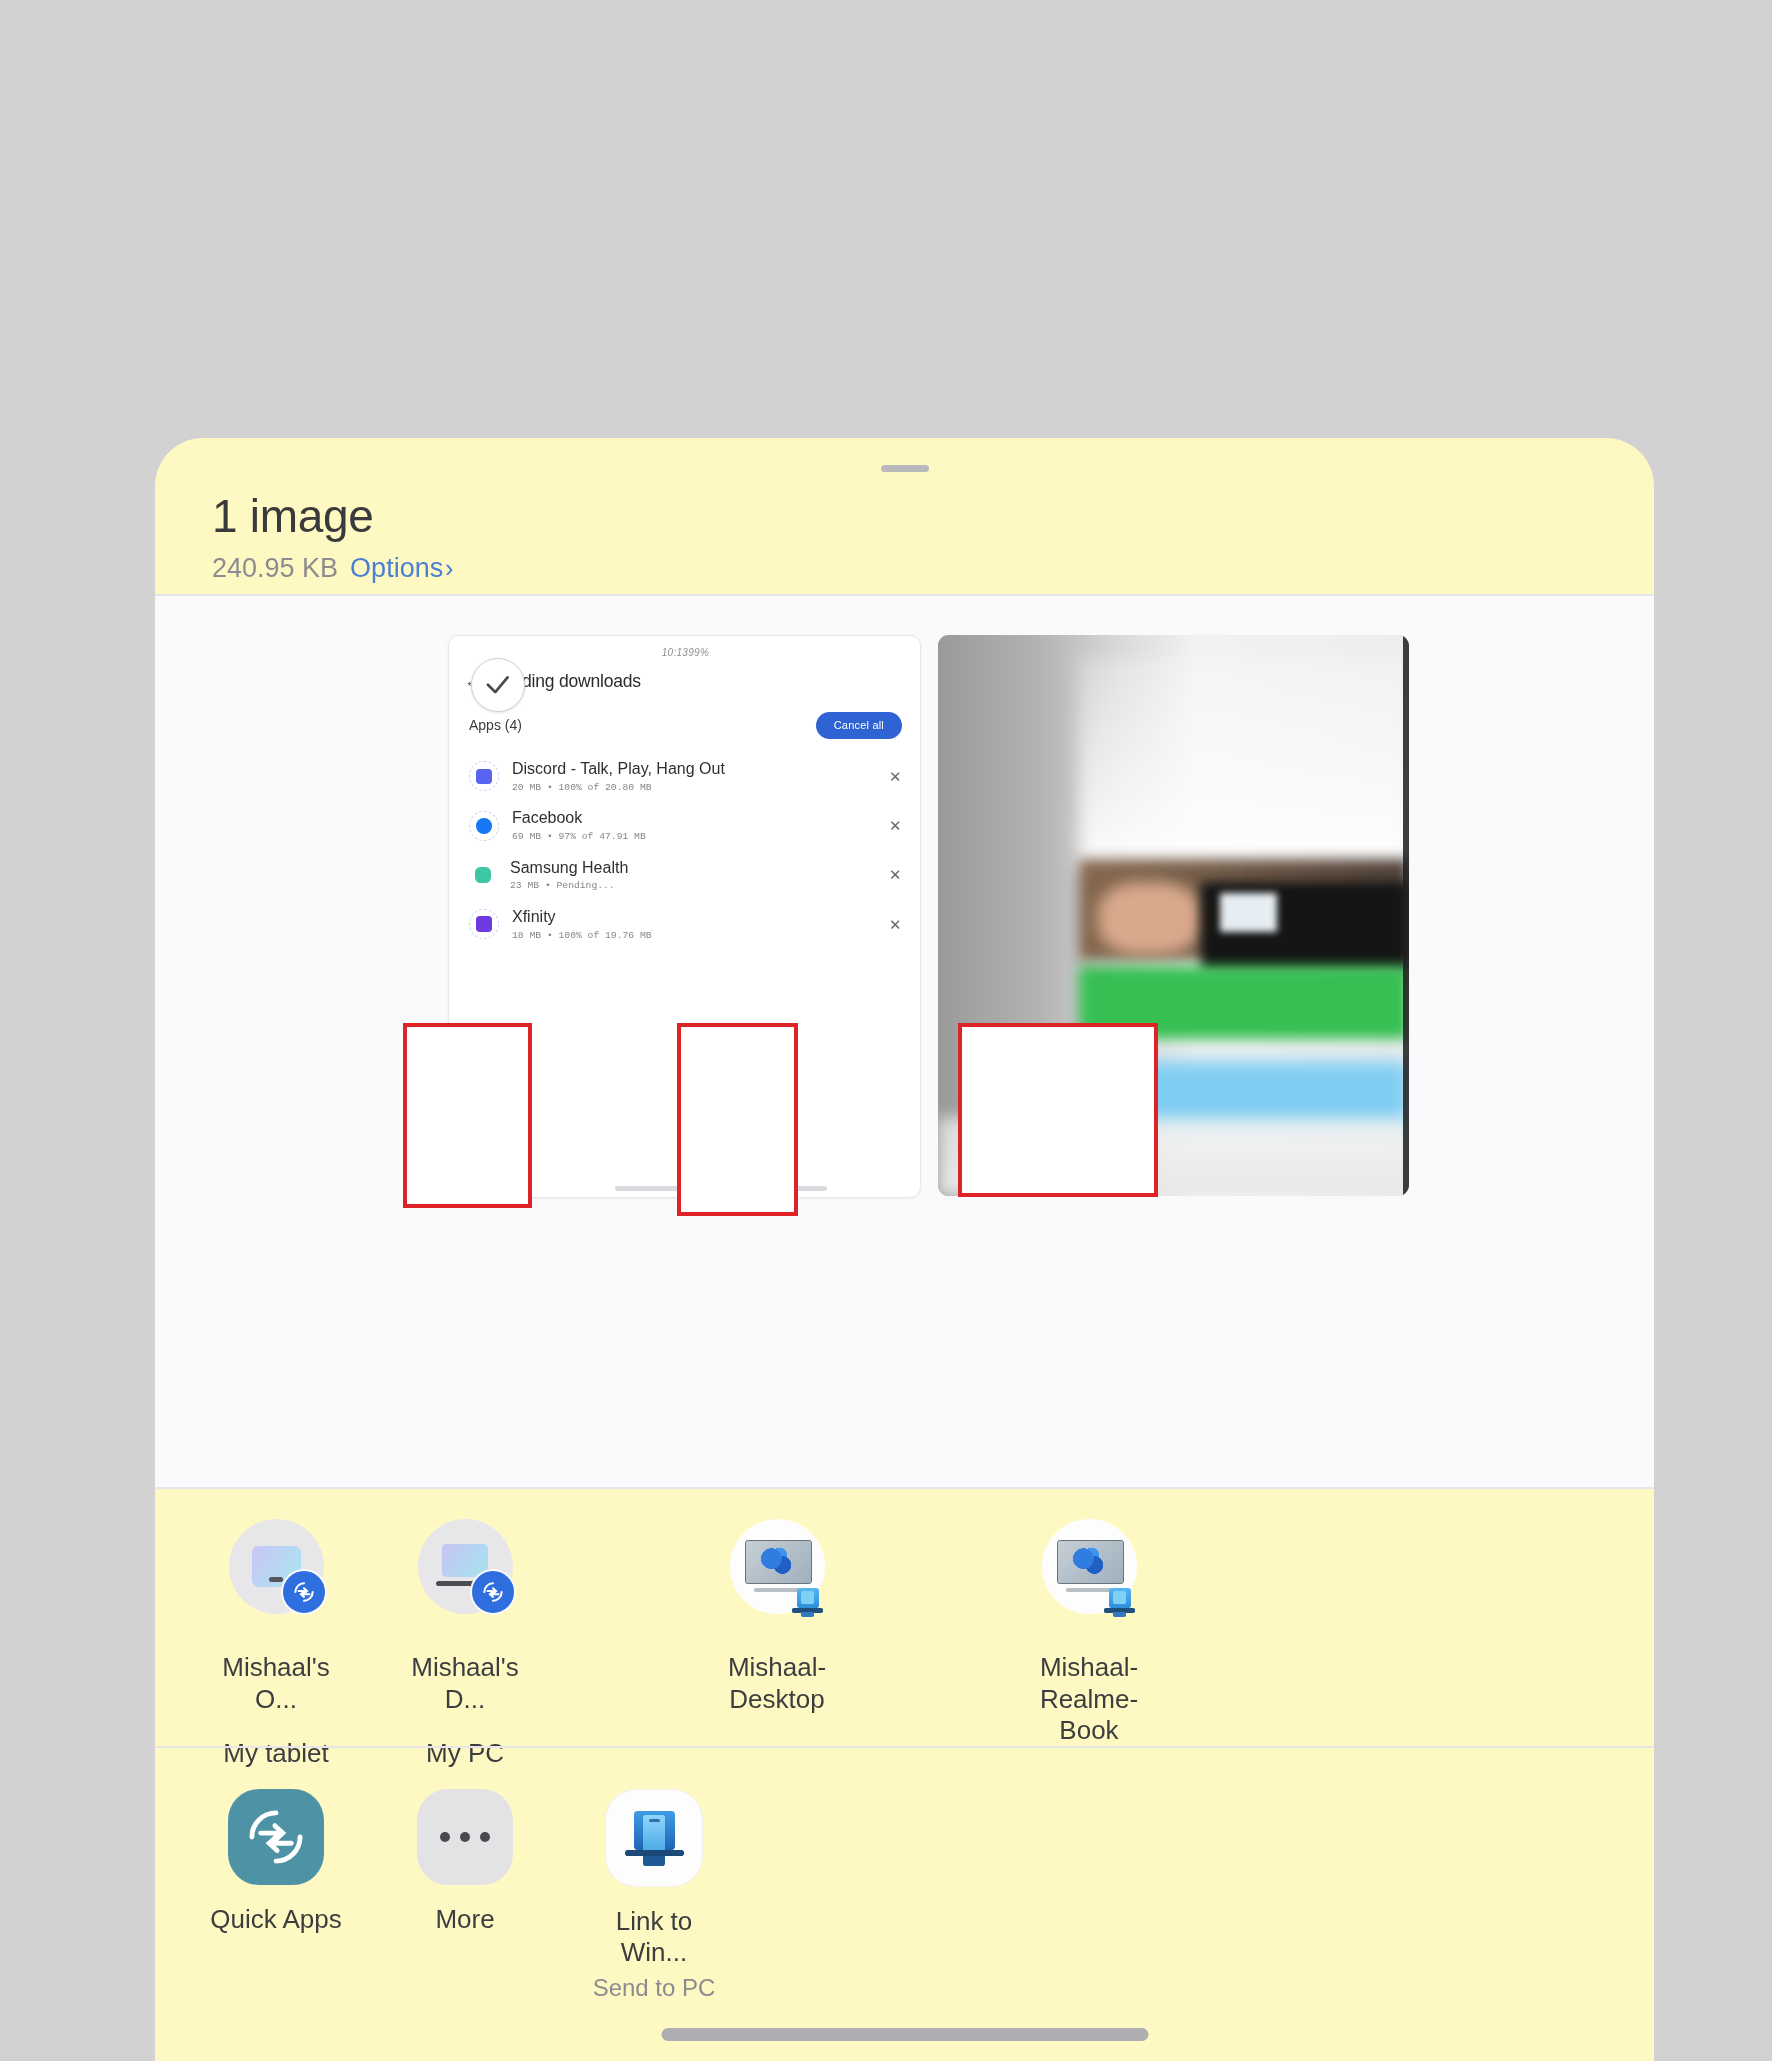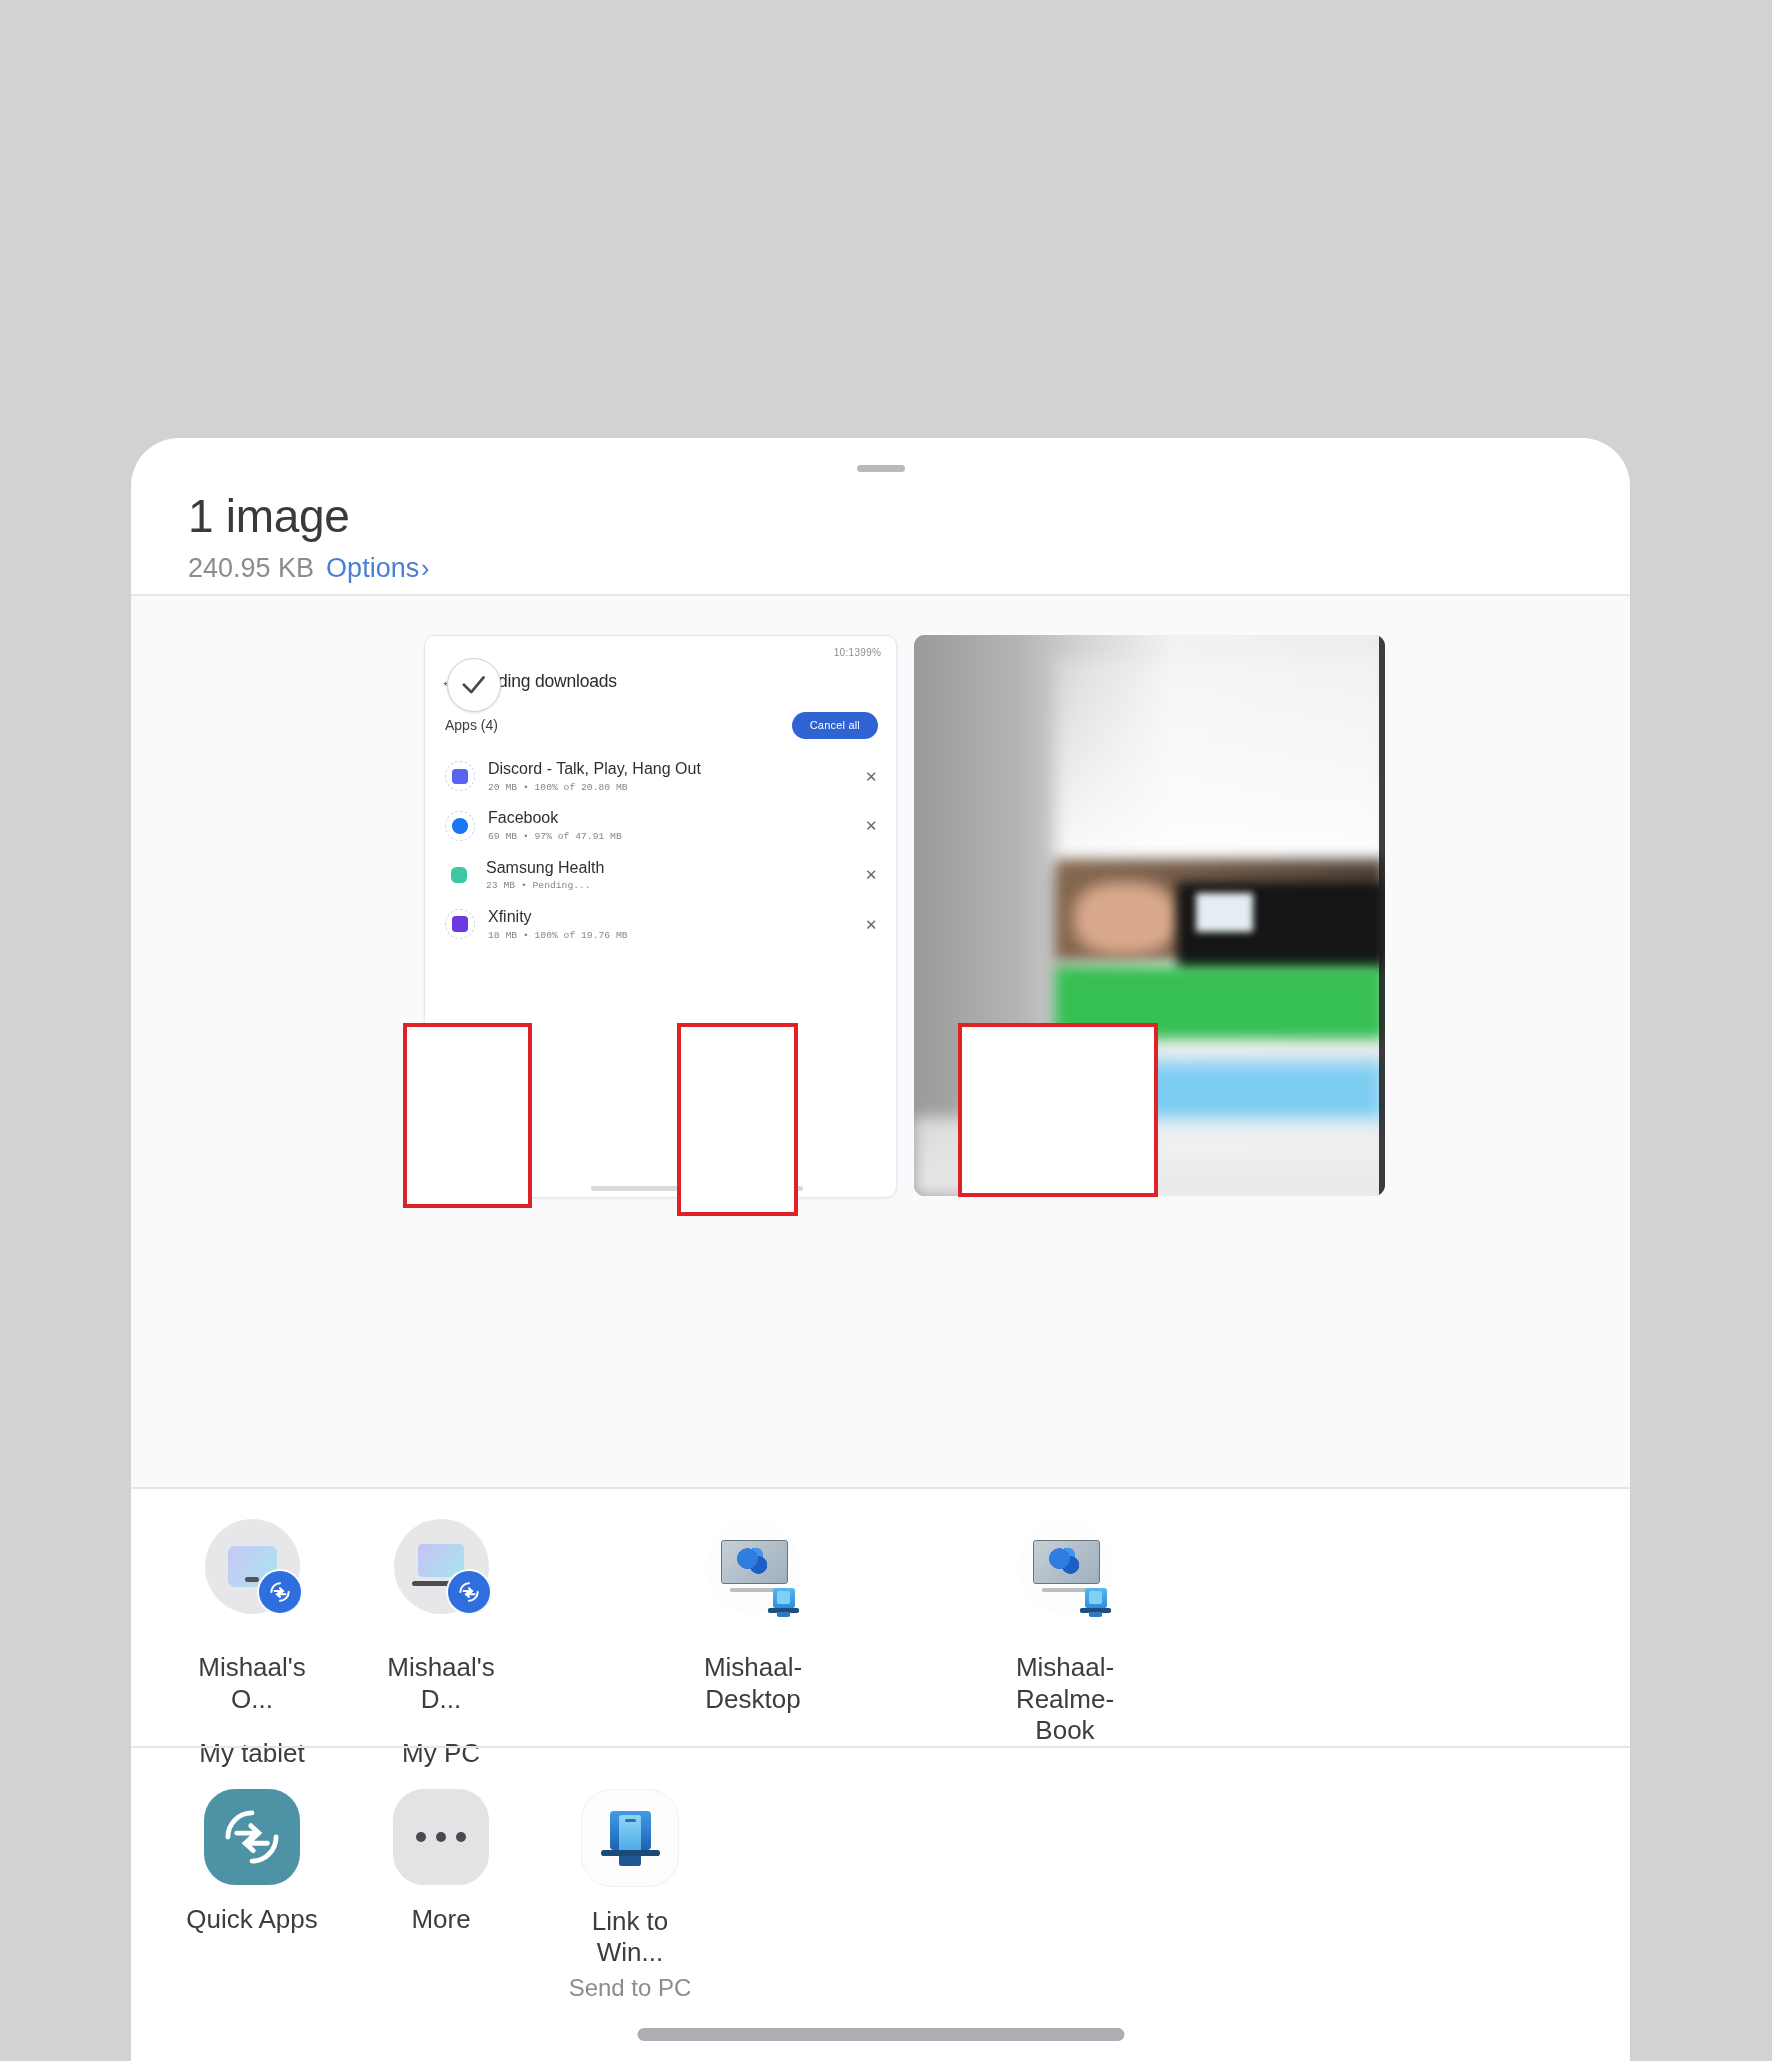--- a/index.html
+++ b/index.html
@@ -4,22 +4,22 @@
 <style>
   html,body{margin:0;padding:0;}
   body{
     width:1772px;height:2062px;
     background:#d2d2d2;
     font-family:"Liberation Sans",sans-serif;
     overflow:hidden;
     position:relative;
   }
   .phone{
-    position:absolute;left:131px;top:438px;width:1499px;height:1623px;
-    background:#ffffff;
+    position:absolute;left:155px;top:438px;width:1499px;height:1623px;
+    background:#fef9c3;
     border-top-left-radius:48px;border-top-right-radius:48px;
     overflow:hidden;
   }
   
   .drag-handle{
     position:absolute;left:50%;transform:translateX(-50%);top:27px;
     width:48px;height:6.5px;border-radius:3.7px;background:#b9b9bd;
   }
   
   .sheet-header{padding:54px 0 0 57px;}
@@ -42,22 +42,22 @@
   .previews{
     position:absolute;left:293px;top:39px;display:flex;gap:16.6px;align-items:flex-start;
   }
   .thumb{
     position:relative;width:471px;height:561px;background:#fff;
     border:0.9px solid #e8e8ec;border-radius:11px;overflow:hidden;
     box-shadow:0 0.9px 2.8px rgba(0,0,0,.06);
   }
   
   .mini-status{
-    display:flex;justify-content:flex-end;align-items:center;
-    padding:11px 14.8px 0 16.6px;font-size:10px;color:#8e8e93;letter-spacing:0.3px;
+    display:flex;justify-content:center;align-items:center;
+    padding:11px 14.8px 0 16.6px;font-size:10px;color:#8e8e93;letter-spacing:0.3px;font-style:italic;
   }
   .mini-status .right{display:flex;gap:2.8px;align-items:center;font-size:10px;}
   .mini-appbar{display:flex;align-items:center;gap:9.2px;padding:13px 16.6px 0 14.8px;}
   .mini-back{font-size:18.5px;color:#5f6368;line-height:1;}
   .mini-apptitle{font-size:17.5px;color:#2b2b2d;letter-spacing:-0.2px;}
   .mini-row-hdr{
     display:flex;justify-content:space-between;align-items:center;
     padding:20px 18.5px 0 20px;
   }
   .mini-appscount{font-size:14px;color:#3c3c3e;}

